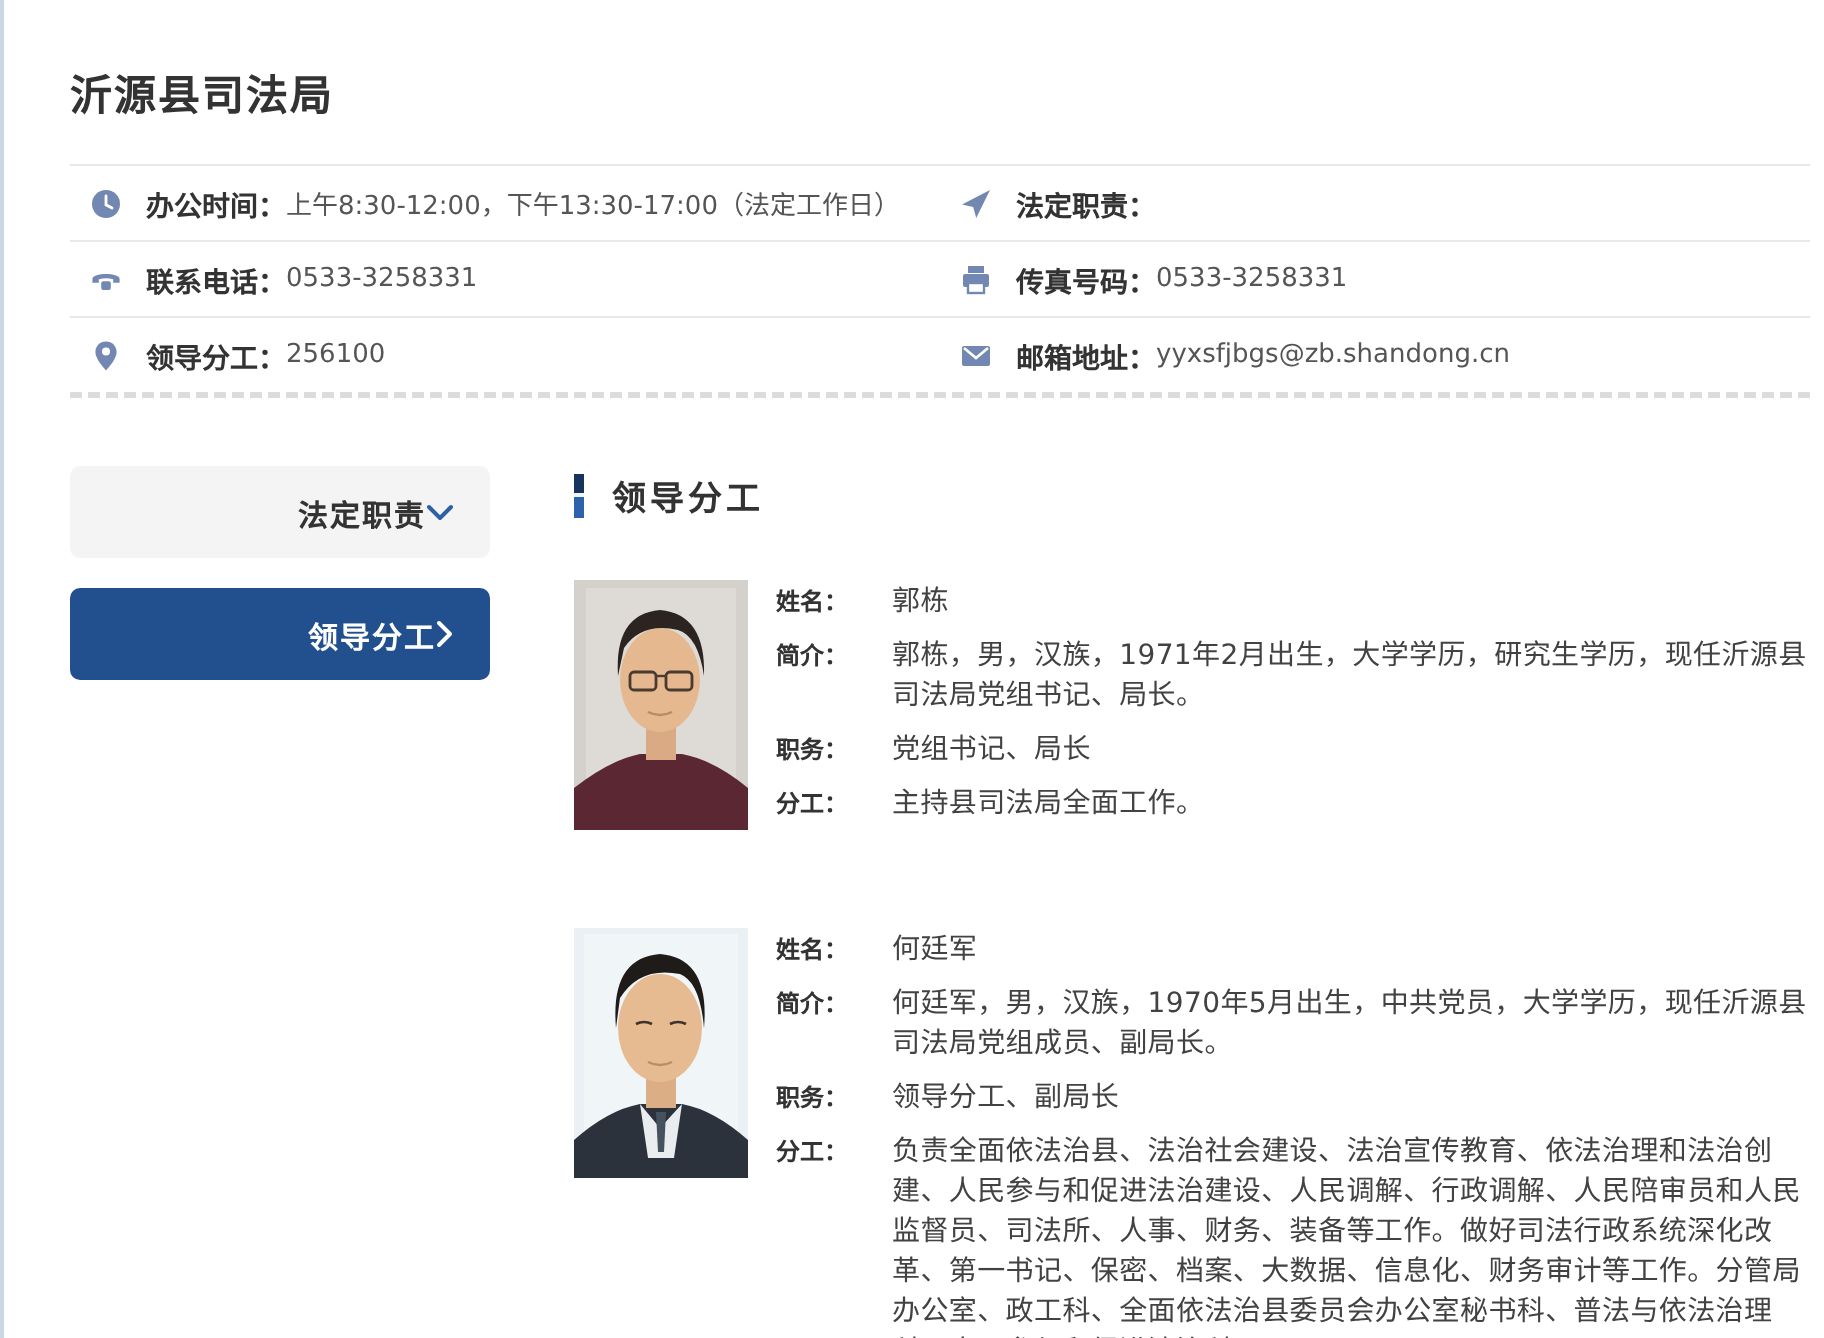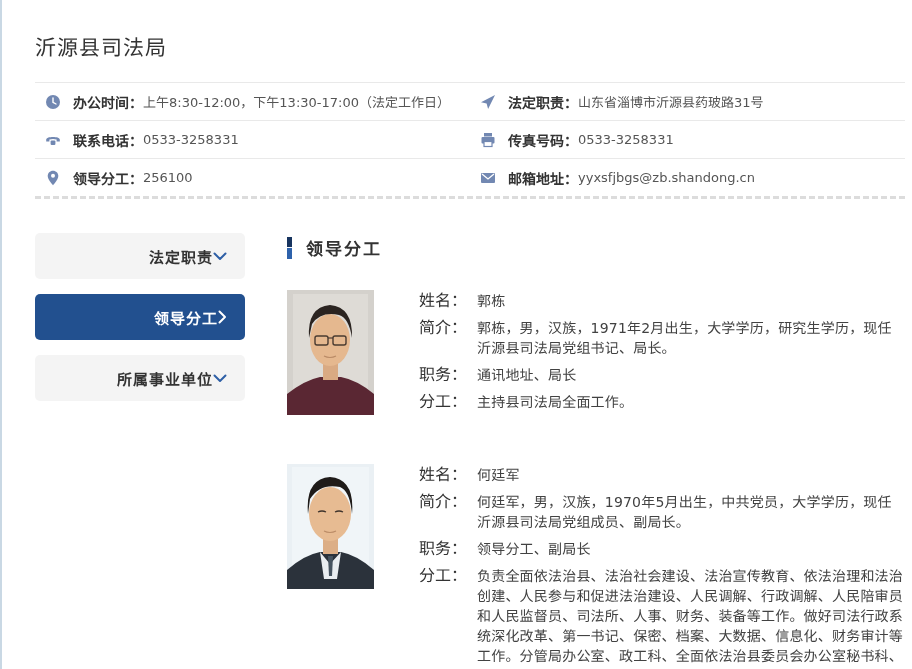--- a/index.html
+++ b/index.html
@@ -19,21 +19,21 @@
   body{
     width:912px;height:669px;overflow:hidden;
     font-family:"DejaVu Sans","Liberation Sans",sans-serif;
     color:var(--text-dark);
     border-left:2px solid var(--edge-line);
   }
   .page{padding:0 7px 0 33px;height:100%;}
 
   
   .page-title{
-    font-size:21px;font-weight:normal;color:var(--text-dark);
+    font-size:21px;font-weight:bold;color:var(--text-dark);
     padding-top:31px;letter-spacing:1px;
   }
 
   
   .contact{
     margin-top:21px;
     border-top:1px solid var(--divider);
     border-bottom:3px dashed #dcdcdc;
   }
   .contact-line{
@@ -78,22 +78,22 @@
 
   .leader{display:flex;margin-top:30px;}
   .leader + .leader{margin-top:45px;}
   .portrait{
     width:87px;height:125px;flex:0 0 87px;margin-right:14px;
     display:block;
   }
   .leader-info{flex:1;min-width:0;padding-top:1px;}
   .info-row{display:flex;margin-bottom:7px;}
   .info-label{
-    flex:0 0 58px;width:58px;font-size:16px;font-weight:normal;
-    color:var(--text-dark);line-height:20px;white-space:nowrap;margin-left:31px;
+    flex:0 0 58px;width:58px;font-size:12px;font-weight:bold;
+    color:var(--text-dark);line-height:20px;white-space:nowrap;
   }
   .info-value{
     flex:1;font-size:14px;color:var(--text-body);line-height:20px;
     letter-spacing:0.2px;
   }
 </style>
 </head>
 <body>
 
 <div class="page">
@@ -112,21 +112,20 @@
         <span class="contact-label">办公时间：</span>
         <span class="contact-value">上午8:30-12:00，下午13:30-17:00（法定工作日）</span>
       </div>
       <div class="contact-cell">
         <span class="ico">
           <svg width="16" height="16" viewBox="0 0 16 16">
               <path d="M15 1 L1 8.3 L6.6 9.5 L8.1 15 Z" fill="currentColor"></path>
             </svg>
         </span>
         <span class="contact-label">法定职责：</span>
-        <span class="contact-value">山东省淄博市沂源县药玻路31号</span>
       </div>
     </div>
     <div class="contact-line">
       <div class="contact-cell">
         <span class="ico">
           <svg width="16" height="16" viewBox="0 0 16 16">
               <path d="M1.2 7.5 C1.2 4.2 14.8 4.2 14.8 7.5 L14.8 9.4 L11.6 9.4 L11.6 7.6 C9.3 6.9 6.7 6.9 4.4 7.6 L4.4 9.4 L1.2 9.4 Z" fill="currentColor"></path>
               <rect x="5.6" y="8.6" width="4.8" height="4.4" rx="1" fill="currentColor"></rect>
             </svg>
         </span>
@@ -178,28 +177,20 @@
           <svg width="14" height="9" viewBox="0 0 14 9">
               <polyline points="1.5,1.5 7,7 12.5,1.5" fill="none" stroke="currentColor" stroke-width="2" stroke-linecap="round" stroke-linejoin="round"></polyline>
             </svg>
         </span>
       </div>
       <div class="side-item active">
         <span class="side-label">领导分工</span>
         <span class="chev">
           <svg width="9" height="14" viewBox="0 0 9 14">
               <polyline points="1.5,1.5 7,7 1.5,12.5" fill="none" stroke="currentColor" stroke-width="2" stroke-linecap="round" stroke-linejoin="round"></polyline>
-            </svg>
-        </span>
-      </div>
-      <div class="side-item">
-        <span class="side-label">所属事业单位</span>
-        <span class="chev">
-          <svg width="14" height="9" viewBox="0 0 14 9">
-              <polyline points="1.5,1.5 7,7 12.5,1.5" fill="none" stroke="currentColor" stroke-width="2" stroke-linecap="round" stroke-linejoin="round"></polyline>
             </svg>
         </span>
       </div>
     </nav>
 
     <main class="main">
 
       <div class="section-head">
         <span class="section-bar"></span>
         <span class="section-title">领导分工</span>
@@ -223,21 +214,21 @@
           <div class="info-row">
             <span class="info-label">姓名：</span>
             <span class="info-value">郭栋</span>
           </div>
           <div class="info-row">
             <span class="info-label">简介：</span>
             <span class="info-value">郭栋，男，汉族，1971年2月出生，大学学历，研究生学历，现任沂源县司法局党组书记、局长。</span>
           </div>
           <div class="info-row">
             <span class="info-label">职务：</span>
-            <span class="info-value">通讯地址、局长</span>
+            <span class="info-value">党组书记、局长</span>
           </div>
           <div class="info-row">
             <span class="info-label">分工：</span>
             <span class="info-value">主持县司法局全面工作。</span>
           </div>
         </div>
       </div>
 
       <div class="leader">
         <svg class="portrait" viewBox="0 0 87 125" preserveAspectRatio="none">

